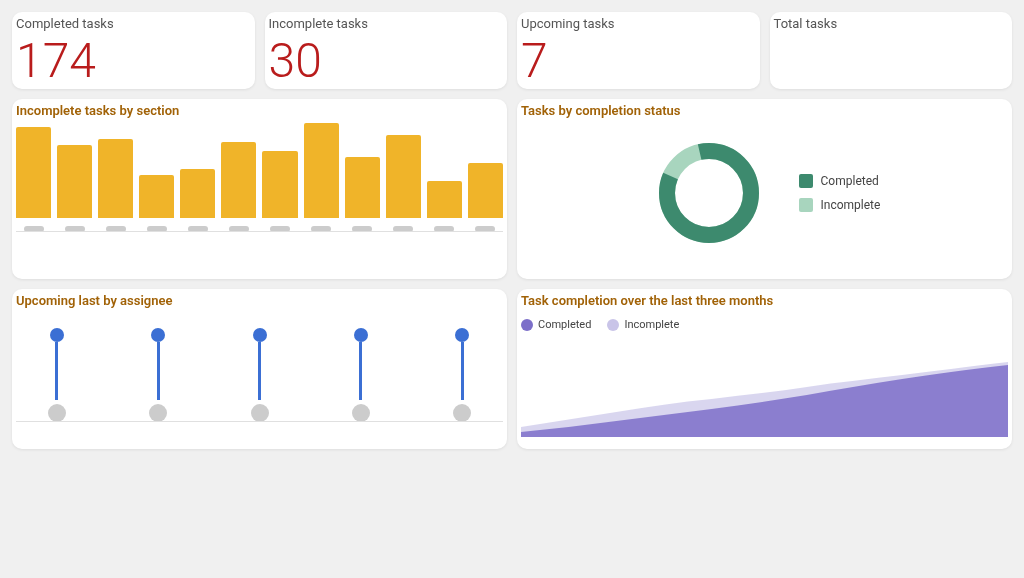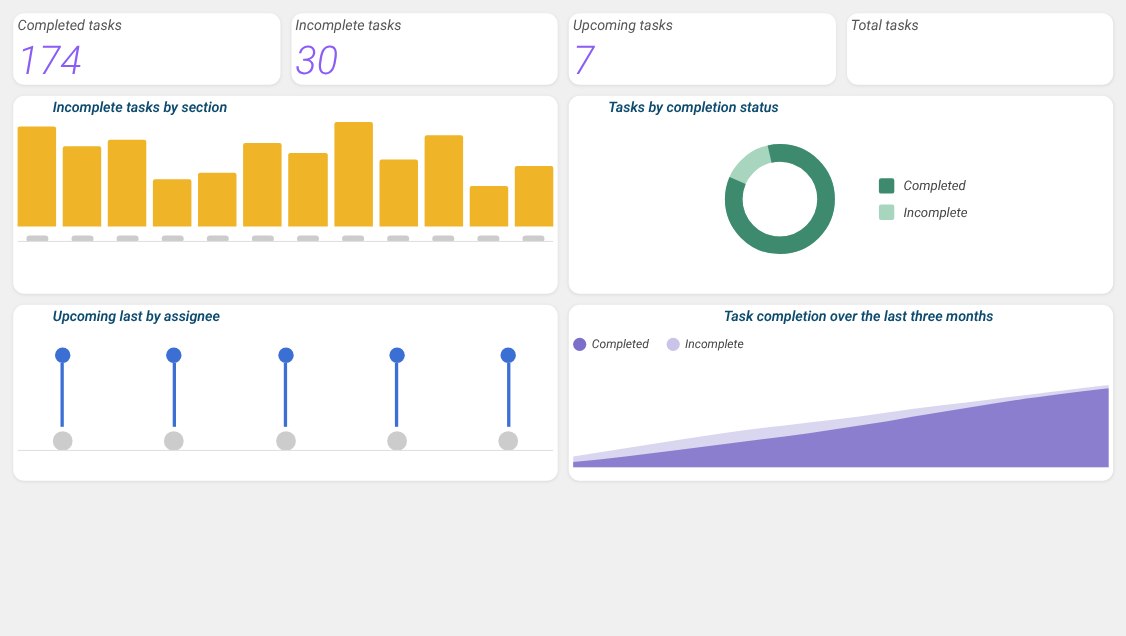--- a/index.html
+++ b/index.html
@@ -15,62 +15,59 @@
       display: grid;
       grid-template-columns: 1fr 1fr 1fr 1fr;
       grid-template-rows: auto auto auto;
       gap: 10px;
     }
     .card {
       background: #fff;
       border-radius: 10px;
       padding: 4px;
       box-shadow: 0 1px 3px rgba(0,0,0,0.08);
-      font-style: italic;
     }
     
     .stat-card {
       grid-column: span 1;
     }
     .stat-label {
       font-size: 13px;
       color: #555;
       margin-bottom: 6px;
     }
     .stat-value {
-      font-size: 36px;
+      font-size: 48px;
       font-weight: 300;
-      color: #8b5cf6;
+      color: #b91c1c;
       line-height: 1;
     }
     
     .bar-chart-card {
       grid-column: span 2;
       min-height: 180px;
     }
     .donut-card {
       grid-column: span 2;
       min-height: 180px;
     }
     
     .lollipop-card {
       grid-column: span 2;
       min-height: 160px;
     }
     .area-card {
       grid-column: span 2;
       min-height: 160px;
-      text-align: center;
     }
     .chart-title {
       font-size: 13px;
       font-weight: 600;
-      color: #0c4a6e;
+      color: #a16207;
       margin-bottom: 10px;
-      margin-left: 32px;
     }
     
     .bar-chart-container {
       display: flex;
       align-items: flex-end;
       height: 120px;
       gap: 6px;
       padding-bottom: 16px;
       position: relative;
     }

